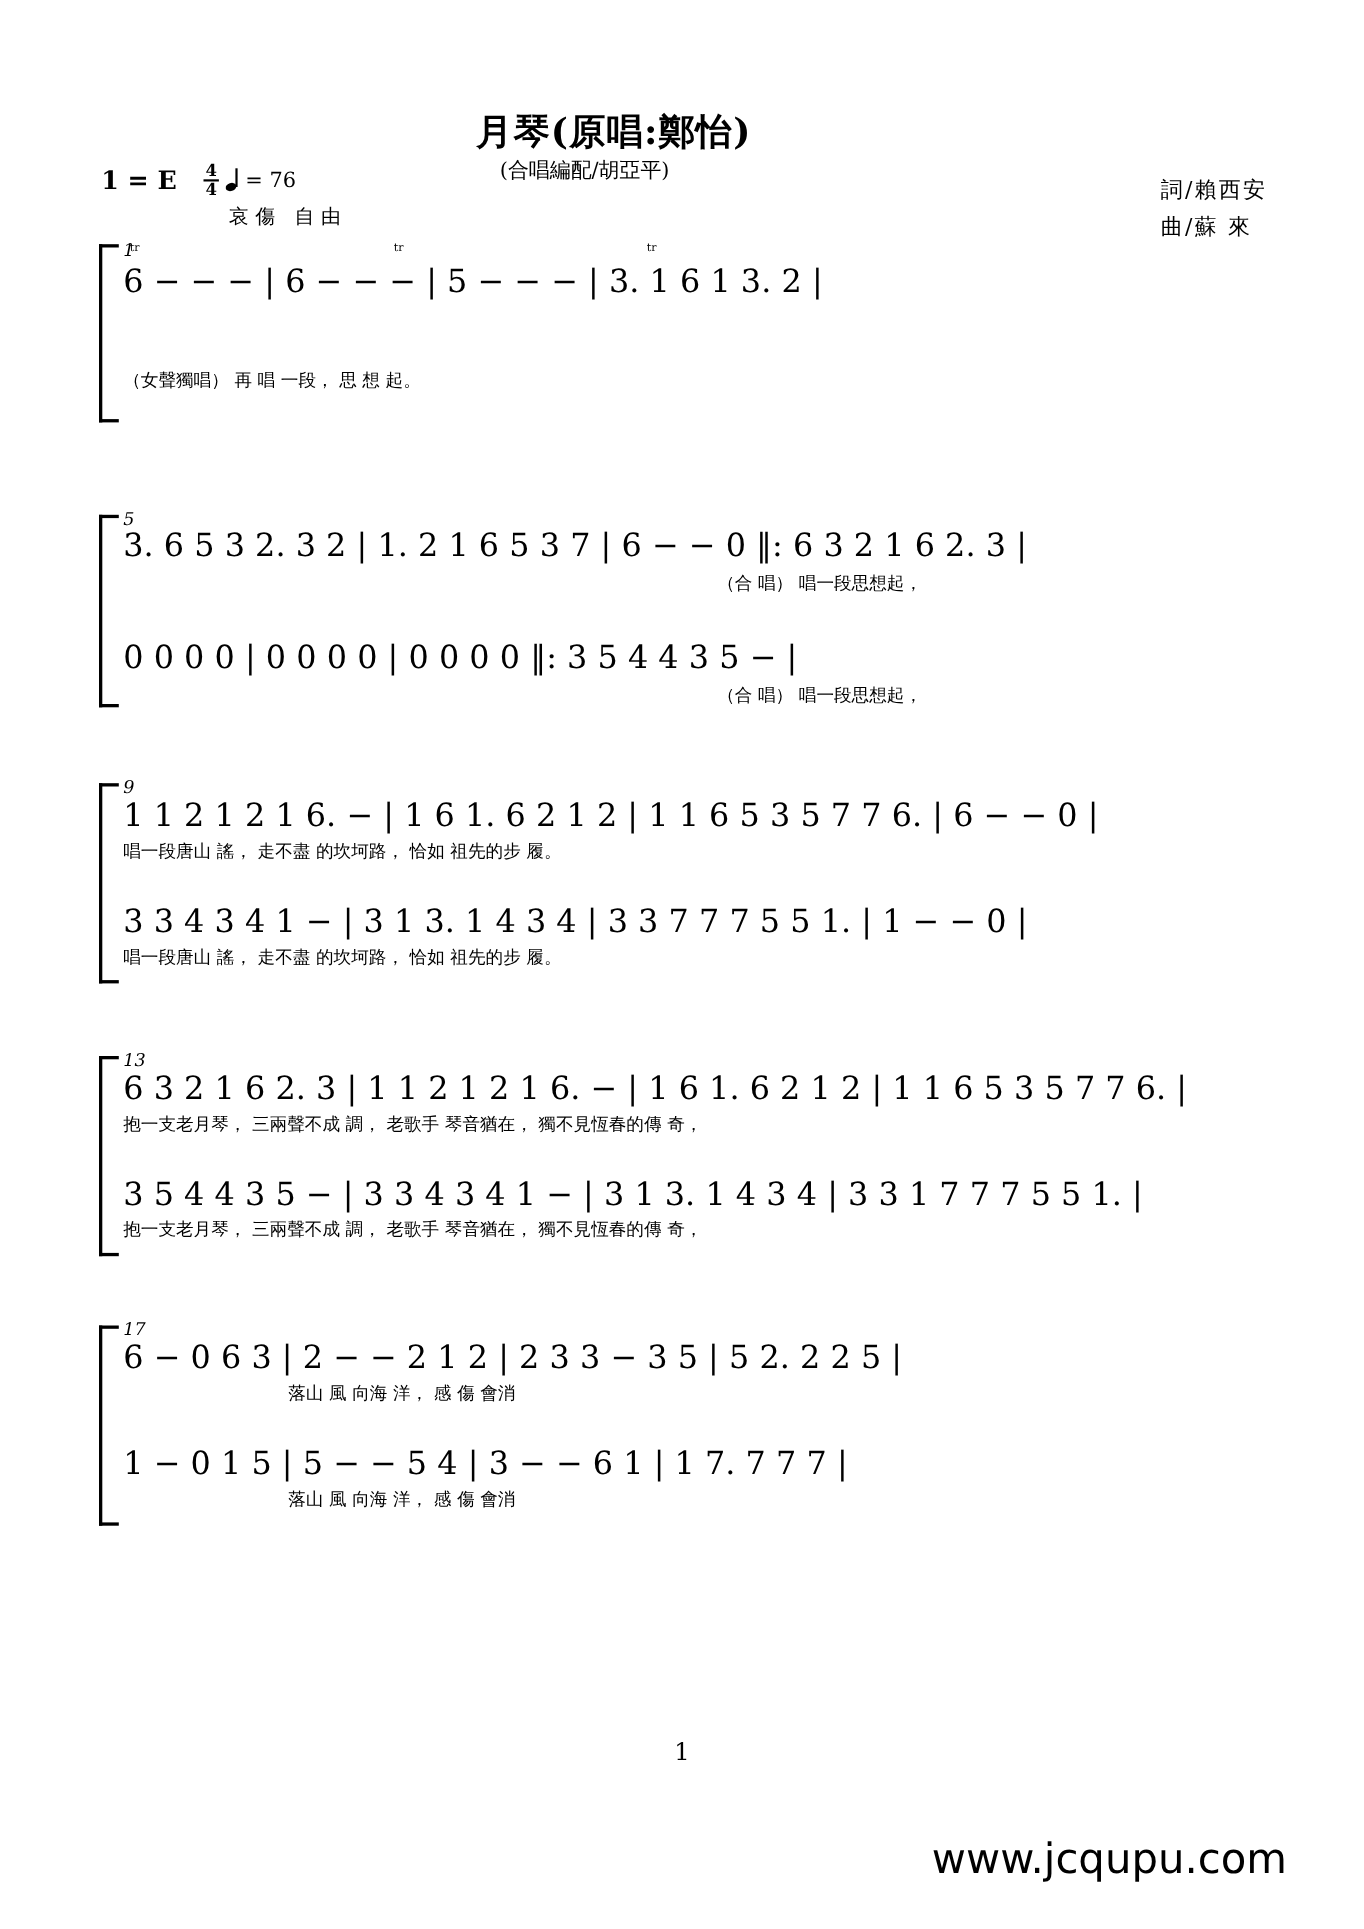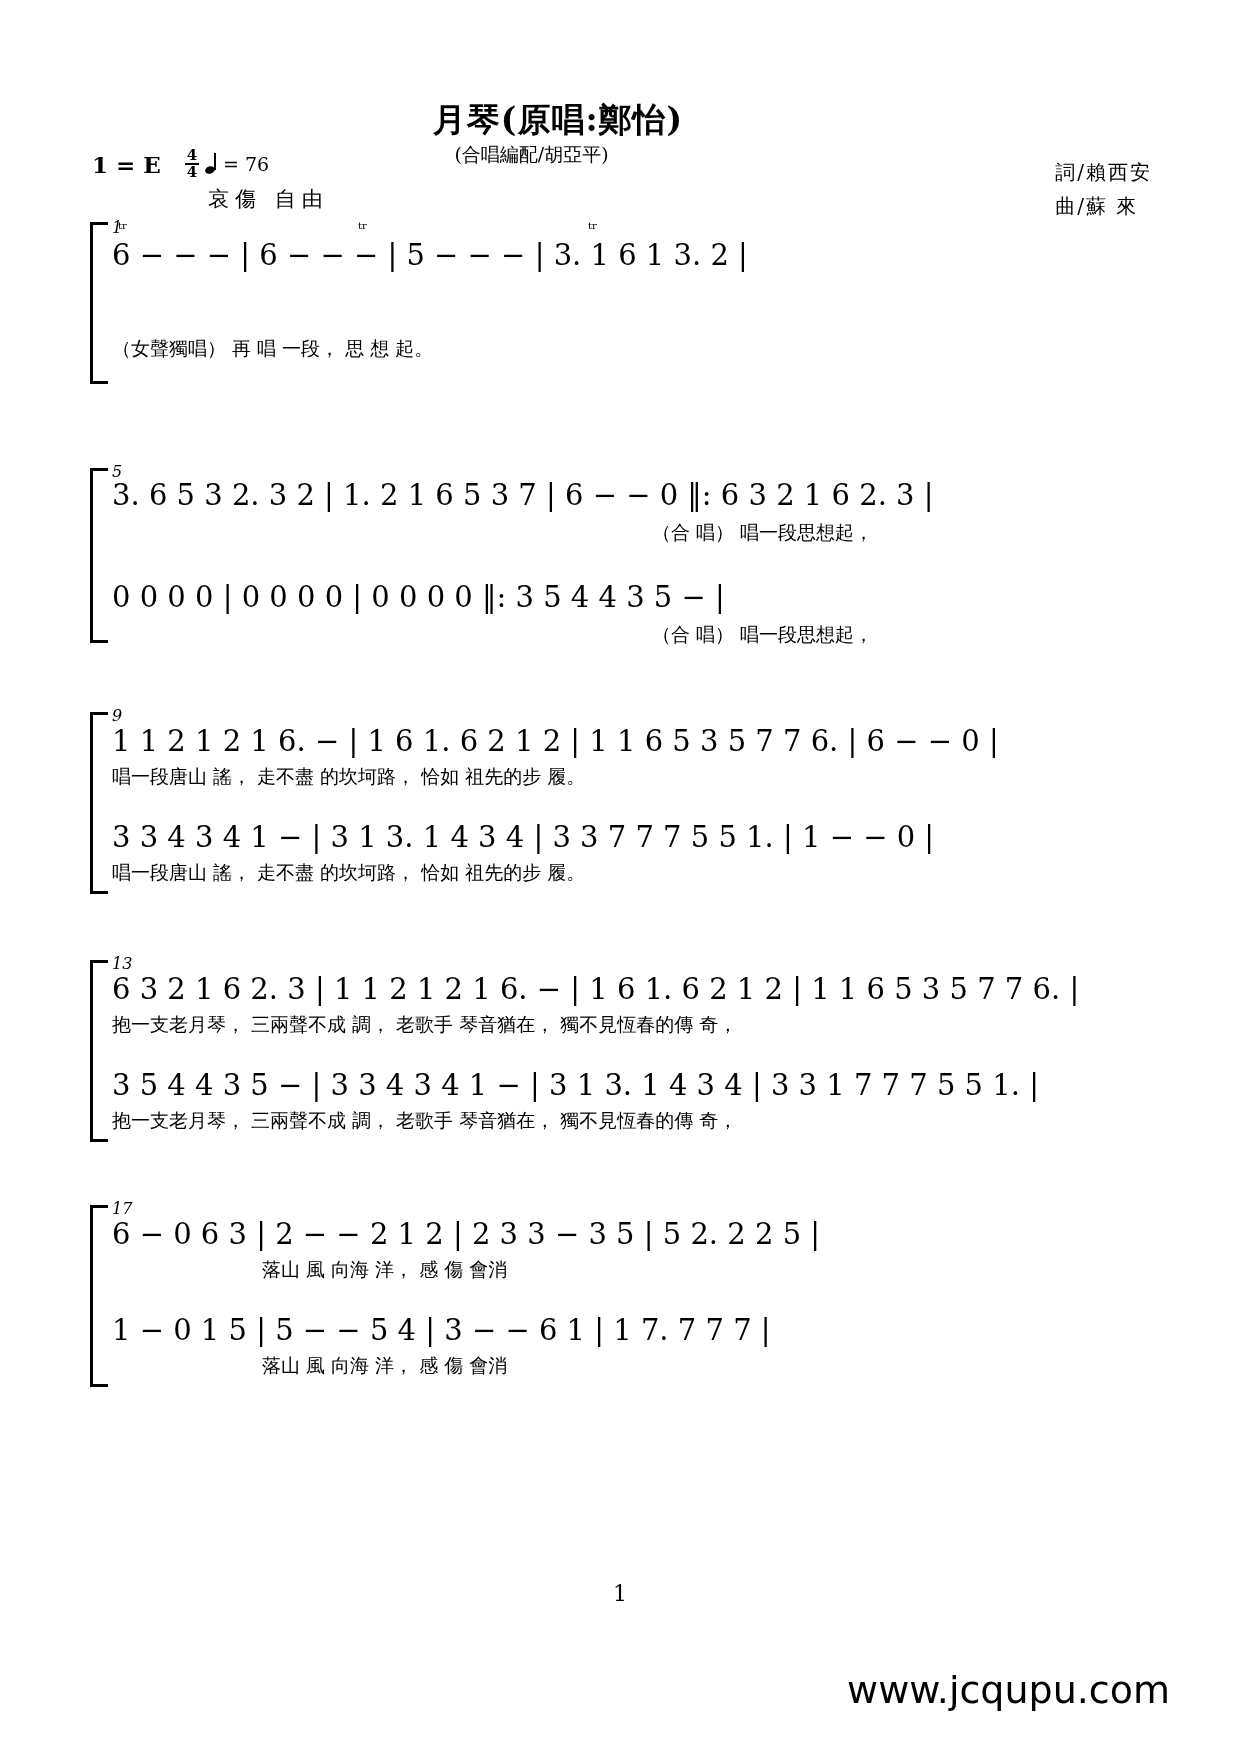--- a/index.html
+++ b/index.html
@@ -61,21 +61,21 @@
     left: 205px;
     font-size: 19px;
     display: flex;
     align-items: center;
     gap: 2px;
   }
   .expr {
     position: absolute;
     top: 185px;
     left: 208px;
-    font-size: 21px;
+    font-size: 18px;
     letter-spacing: 6px;
   }
   .credits {
     position: absolute;
     top: 155px;
     right: 88px;
     font-size: 20px;
     line-height: 1.7;
     text-align: left;
     letter-spacing: 2px;
@@ -109,21 +109,21 @@
     right: 0;
   }
   .notes {
     font-size: 29px;
     letter-spacing: 0px;
     white-space: nowrap;
     font-family: "DejaVu Serif", "Liberation Serif", serif;
     font-weight: 500;
   }
   .lyrics {
-    font-size: 19px;
+    font-size: 16px;
     white-space: nowrap;
     font-family: "DejaVu Sans", "Liberation Sans", sans-serif;
   }
   .trill {
     position: absolute;
     font-size: 10px;
   }
   .page-num {
     position: absolute;
     bottom: 148px;

